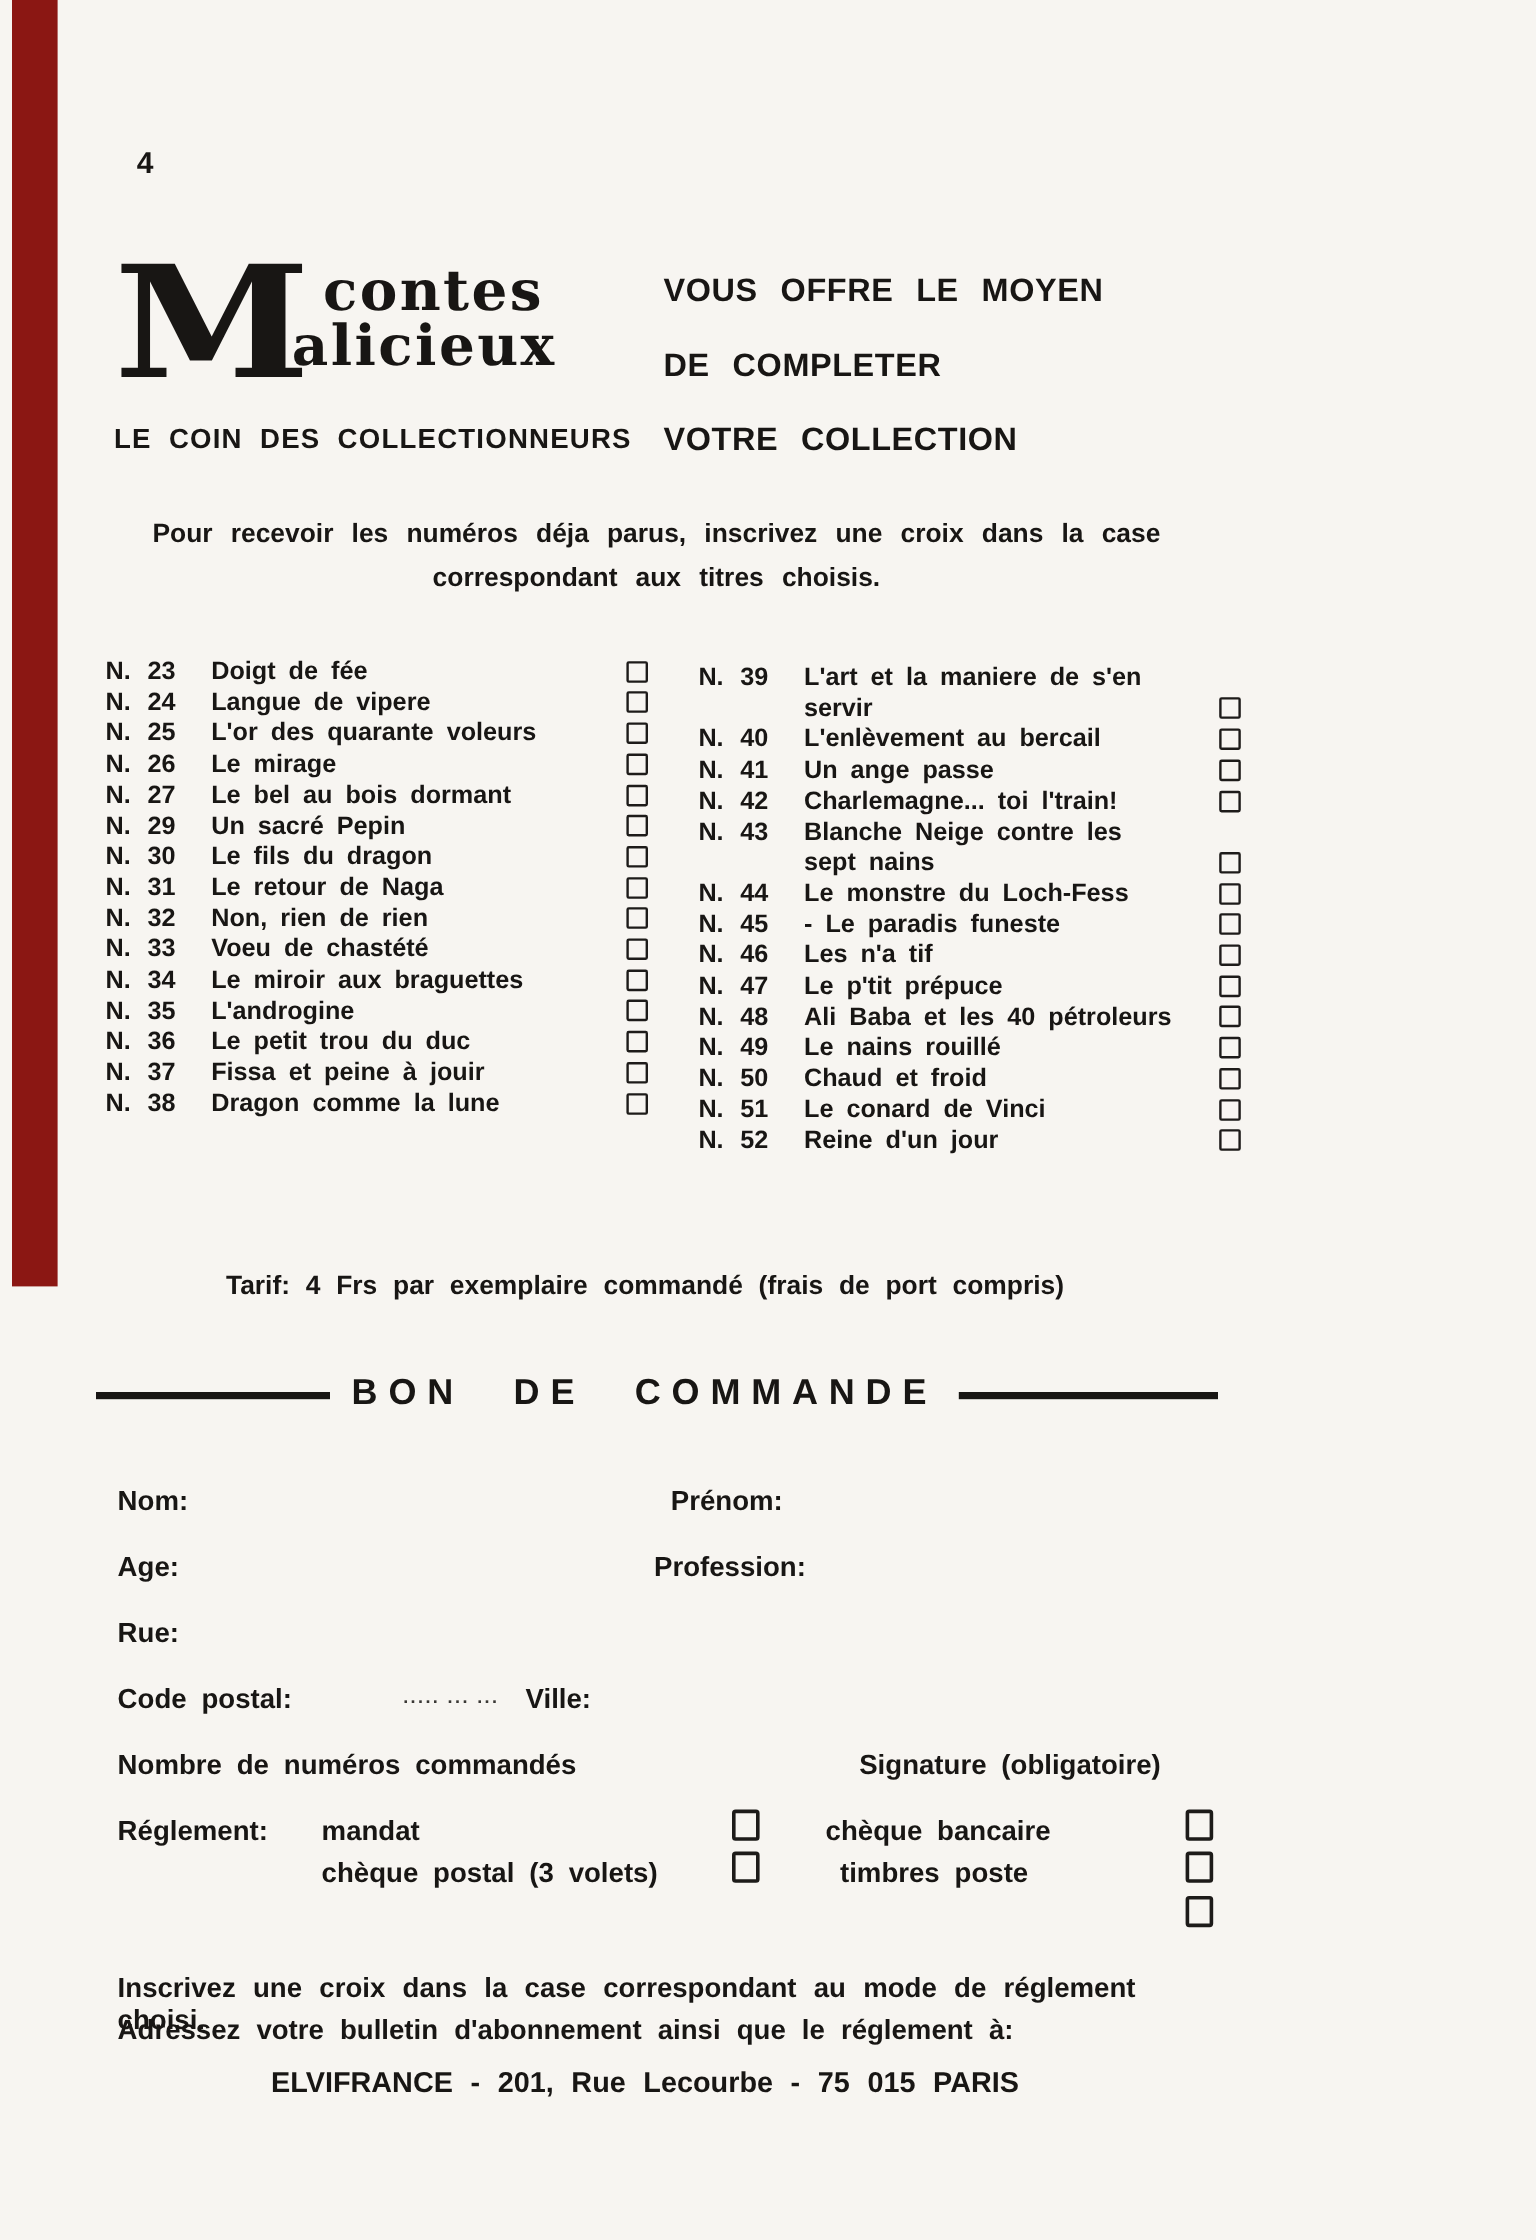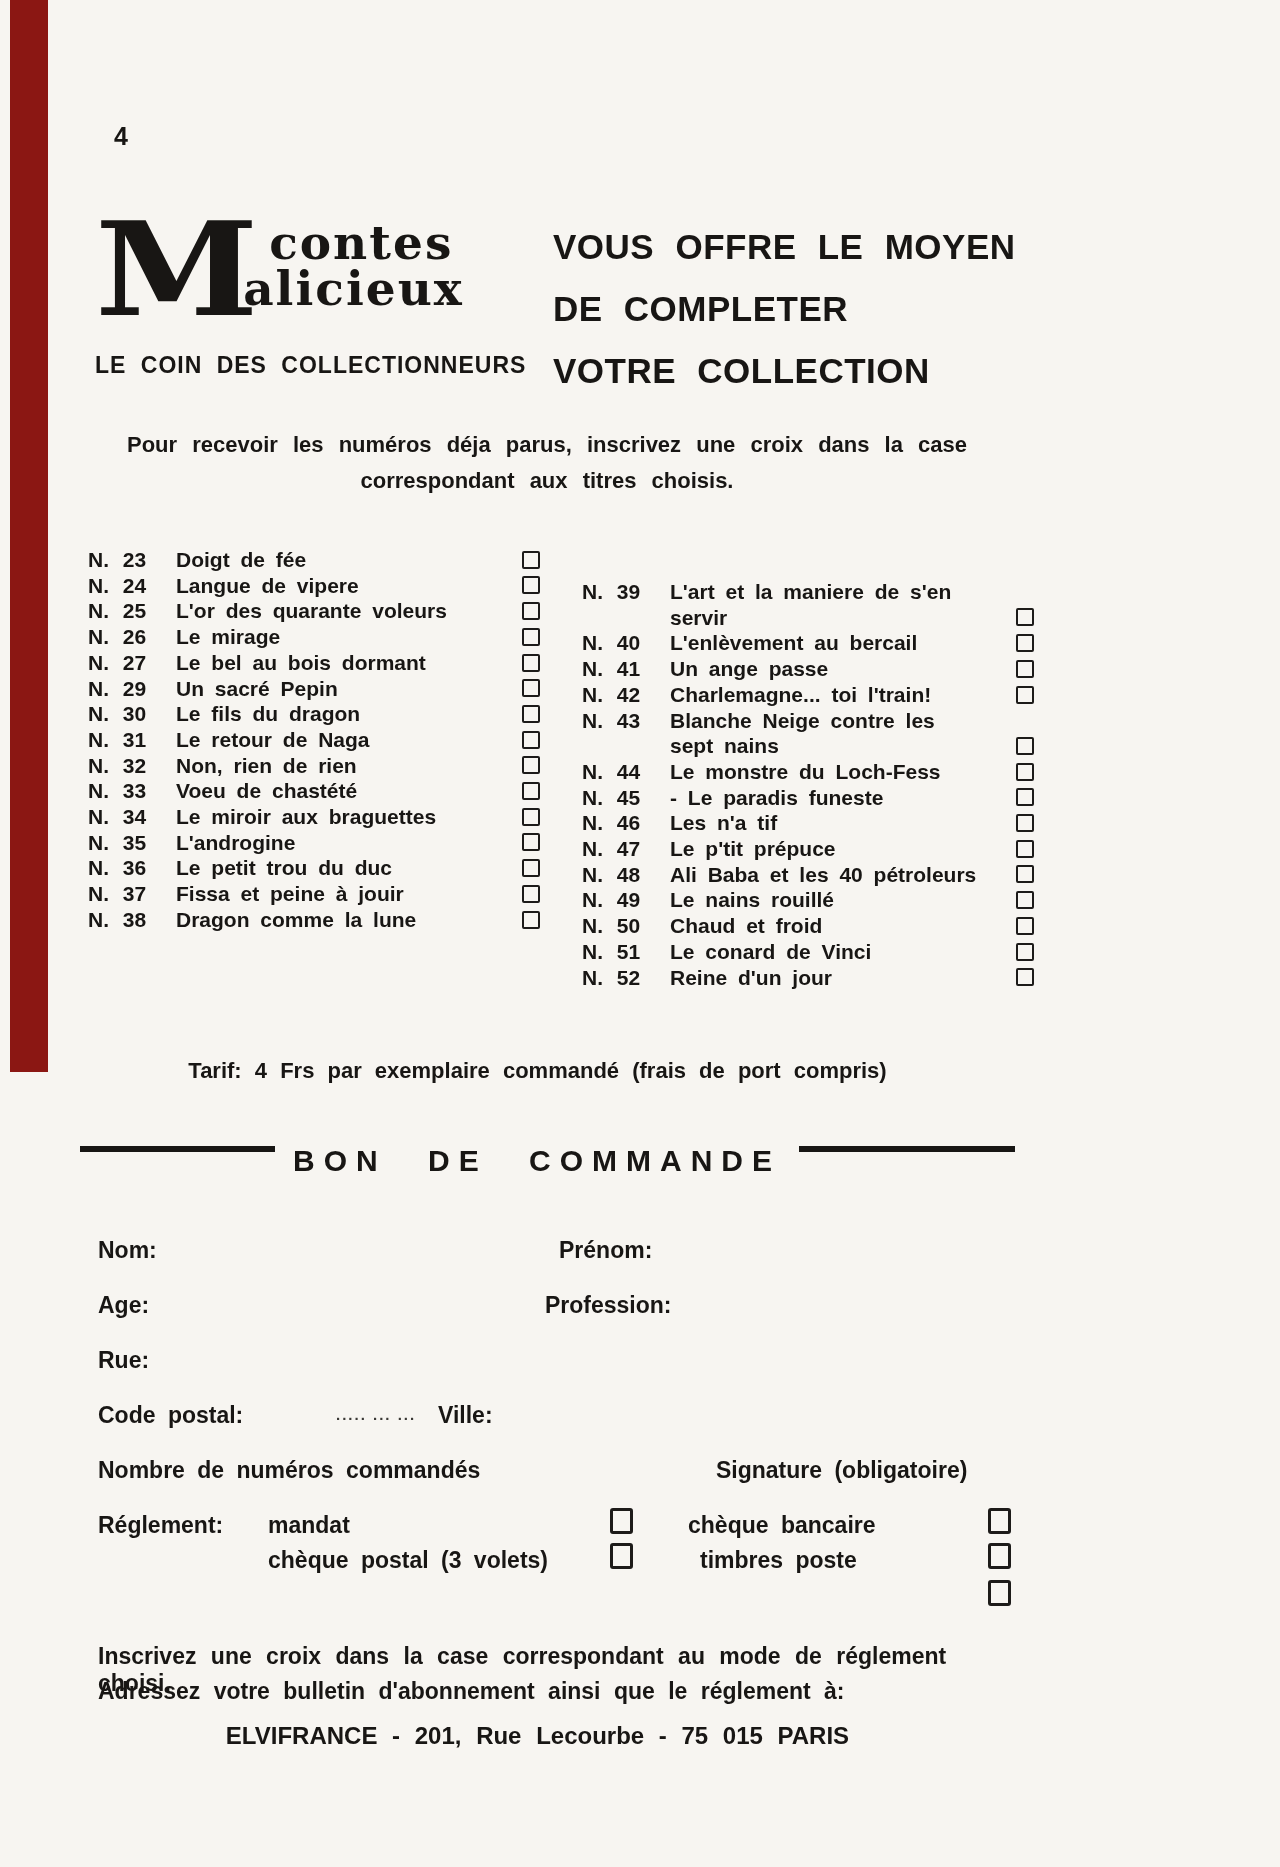--- a/index.html
+++ b/index.html
@@ -26,47 +26,47 @@
     font-size:132px;line-height:0.92;letter-spacing:-4px;
     transform:scale(1.12,0.98);transform-origin:left top;display:inline-block;
   }
   #logo-words{display:flex;flex-direction:column;margin-left:6px;margin-top:10px;
     font-family:"DejaVu Serif",serif;font-weight:bold;line-height:0.98;}
   #logo-word-1{font-size:47px;letter-spacing:2px;text-indent:26px;}
   #logo-word-2{font-size:47px;letter-spacing:2px;}
   #logo-tagline{left:95px;top:352px;font-size:23px;font-weight:bold;letter-spacing:1px;word-spacing:7px;}
 
   
-  .offer-line{left:553px;font-size:35px;font-weight:bold;letter-spacing:0.5px;word-spacing:11px;}
+  .offer-line{left:553px;font-size:27px;font-weight:bold;letter-spacing:0.5px;word-spacing:11px;}
   #offer-line-1{top:227px;}
   #offer-line-2{top:289px;}
   #offer-line-3{top:351px;}
 
   
   #intro{left:88px;top:427px;width:918px;text-align:center;
     font-size:22px;font-weight:bold;line-height:36px;word-spacing:9px;}
 
   
   .cat-col{font-size:21px;font-weight:bold;line-height:25.7px;word-spacing:5px;margin-left:26px;}
   #cat-left{left:62px;top:547px;width:452px;}
-  #cat-right{left:556px;top:579px;width:452px;}
+  #cat-right{left:556px;top:552px;width:452px;}
   .cat-row{display:flex;align-items:flex-end;}
   .cat-num{width:88px;flex:0 0 88px;align-self:flex-start;word-spacing:8px;}
   .cat-title{flex:1 1 auto;}
   .cat-box{
     flex:0 0 14px;width:14px;height:14px;margin-bottom:4px;
     border:2.5px solid #1d1b19;border-radius:2px;background:transparent;
   }
 
   
   #tarif{left:65px;top:1058px;width:945px;text-align:center;
     font-size:22px;font-weight:bold;word-spacing:7px;}
 
   
-  #bon-header{left:80px;top:1146px;width:935px;display:flex;align-items:flex-start;}
+  #bon-header{left:80px;top:1146px;width:935px;display:flex;align-items:center;}
   .bon-rule{height:6px;background:#181614;flex:1 1 aupx;}
   #bon-rule-left{flex:0 0 195px;}
   #bon-rule-right{flex:1 1 auto;}
   #bon-title{font-size:30px;font-weight:bold;letter-spacing:9px;word-spacing:24px;
     padding:0 18px;white-space:nowrap;transform:translateY(-2px);}
 
   
   .f-label{font-size:23px;font-weight:bold;word-spacing:6px;}
   #f-nom{left:98px;top:1237px;}        #f-prenom{left:559px;top:1237px;}
   #f-age{left:98px;top:1292px;}        #f-profession{left:545px;top:1292px;}

